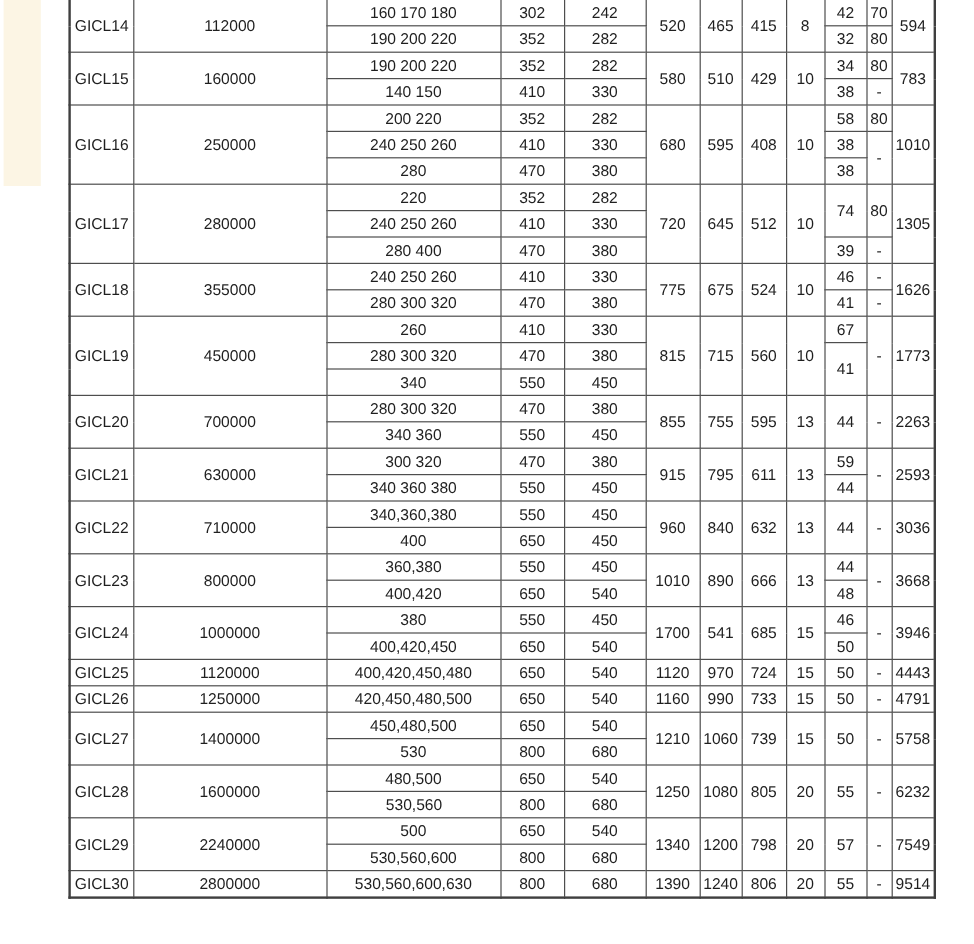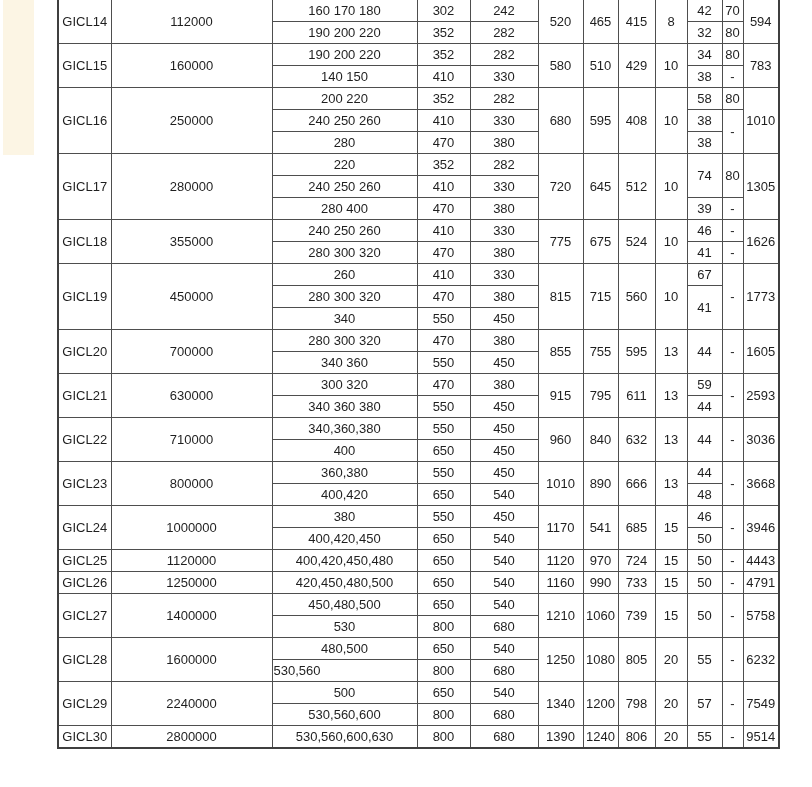--- a/index.html
+++ b/index.html
@@ -26,21 +26,21 @@
   table.spec td {
     border: 1px solid #4e4e4e;
     text-align: center;
     vertical-align: middle;
     padding: 0;
     height: 21px;
     line-height: 21px;
     white-space: nowrap;
     overflow: hidden;
   }
-  table.spec td.left { text-align: left; padding-left: 1px; }
+  table.spec td.left { text-align: center; padding-left: 1px; }
   col.c-model  { width: 53px; }
   col.c-torque { width: 161px; }
   col.c-shaft  { width: 145px; }
   col.c-L      { width: 53px; }
   col.c-L1     { width: 68px; }
   col.c-D      { width: 45px; }
   col.c-D1     { width: 35px; }
   col.c-D2     { width: 37px; }
   col.c-C      { width: 32px; }
   col.c-e1     { width: 35px; }
@@ -215,21 +215,21 @@
             <td rowspan="2">700000</td>
             <td>280 300 320</td>
             <td>470</td>
             <td>380</td>
             <td rowspan="2">855</td>
             <td rowspan="2">755</td>
             <td rowspan="2">595</td>
             <td rowspan="2">13</td>
             <td rowspan="2">44</td>
             <td rowspan="2">-</td>
-            <td rowspan="2">1605</td>
+            <td rowspan="2">2263</td>
           </tr>
           <tr>
             <td>340 360</td>
             <td>550</td>
             <td>450</td>
           </tr>
           <tr>
             <td rowspan="2">GICL21</td>
             <td rowspan="2">630000</td>
             <td>300 320</td>
@@ -287,21 +287,21 @@
             <td>650</td>
             <td>540</td>
             <td>48</td>
           </tr>
           <tr>
             <td rowspan="2">GICL24</td>
             <td rowspan="2">1000000</td>
             <td>380</td>
             <td>550</td>
             <td>450</td>
-            <td rowspan="2">1170</td>
+            <td rowspan="2">1700</td>
             <td rowspan="2">541</td>
             <td rowspan="2">685</td>
             <td rowspan="2">15</td>
             <td>46</td>
             <td rowspan="2">-</td>
             <td rowspan="2">3946</td>
           </tr>
           <tr>
             <td>400,420,450</td>
             <td>650</td>

